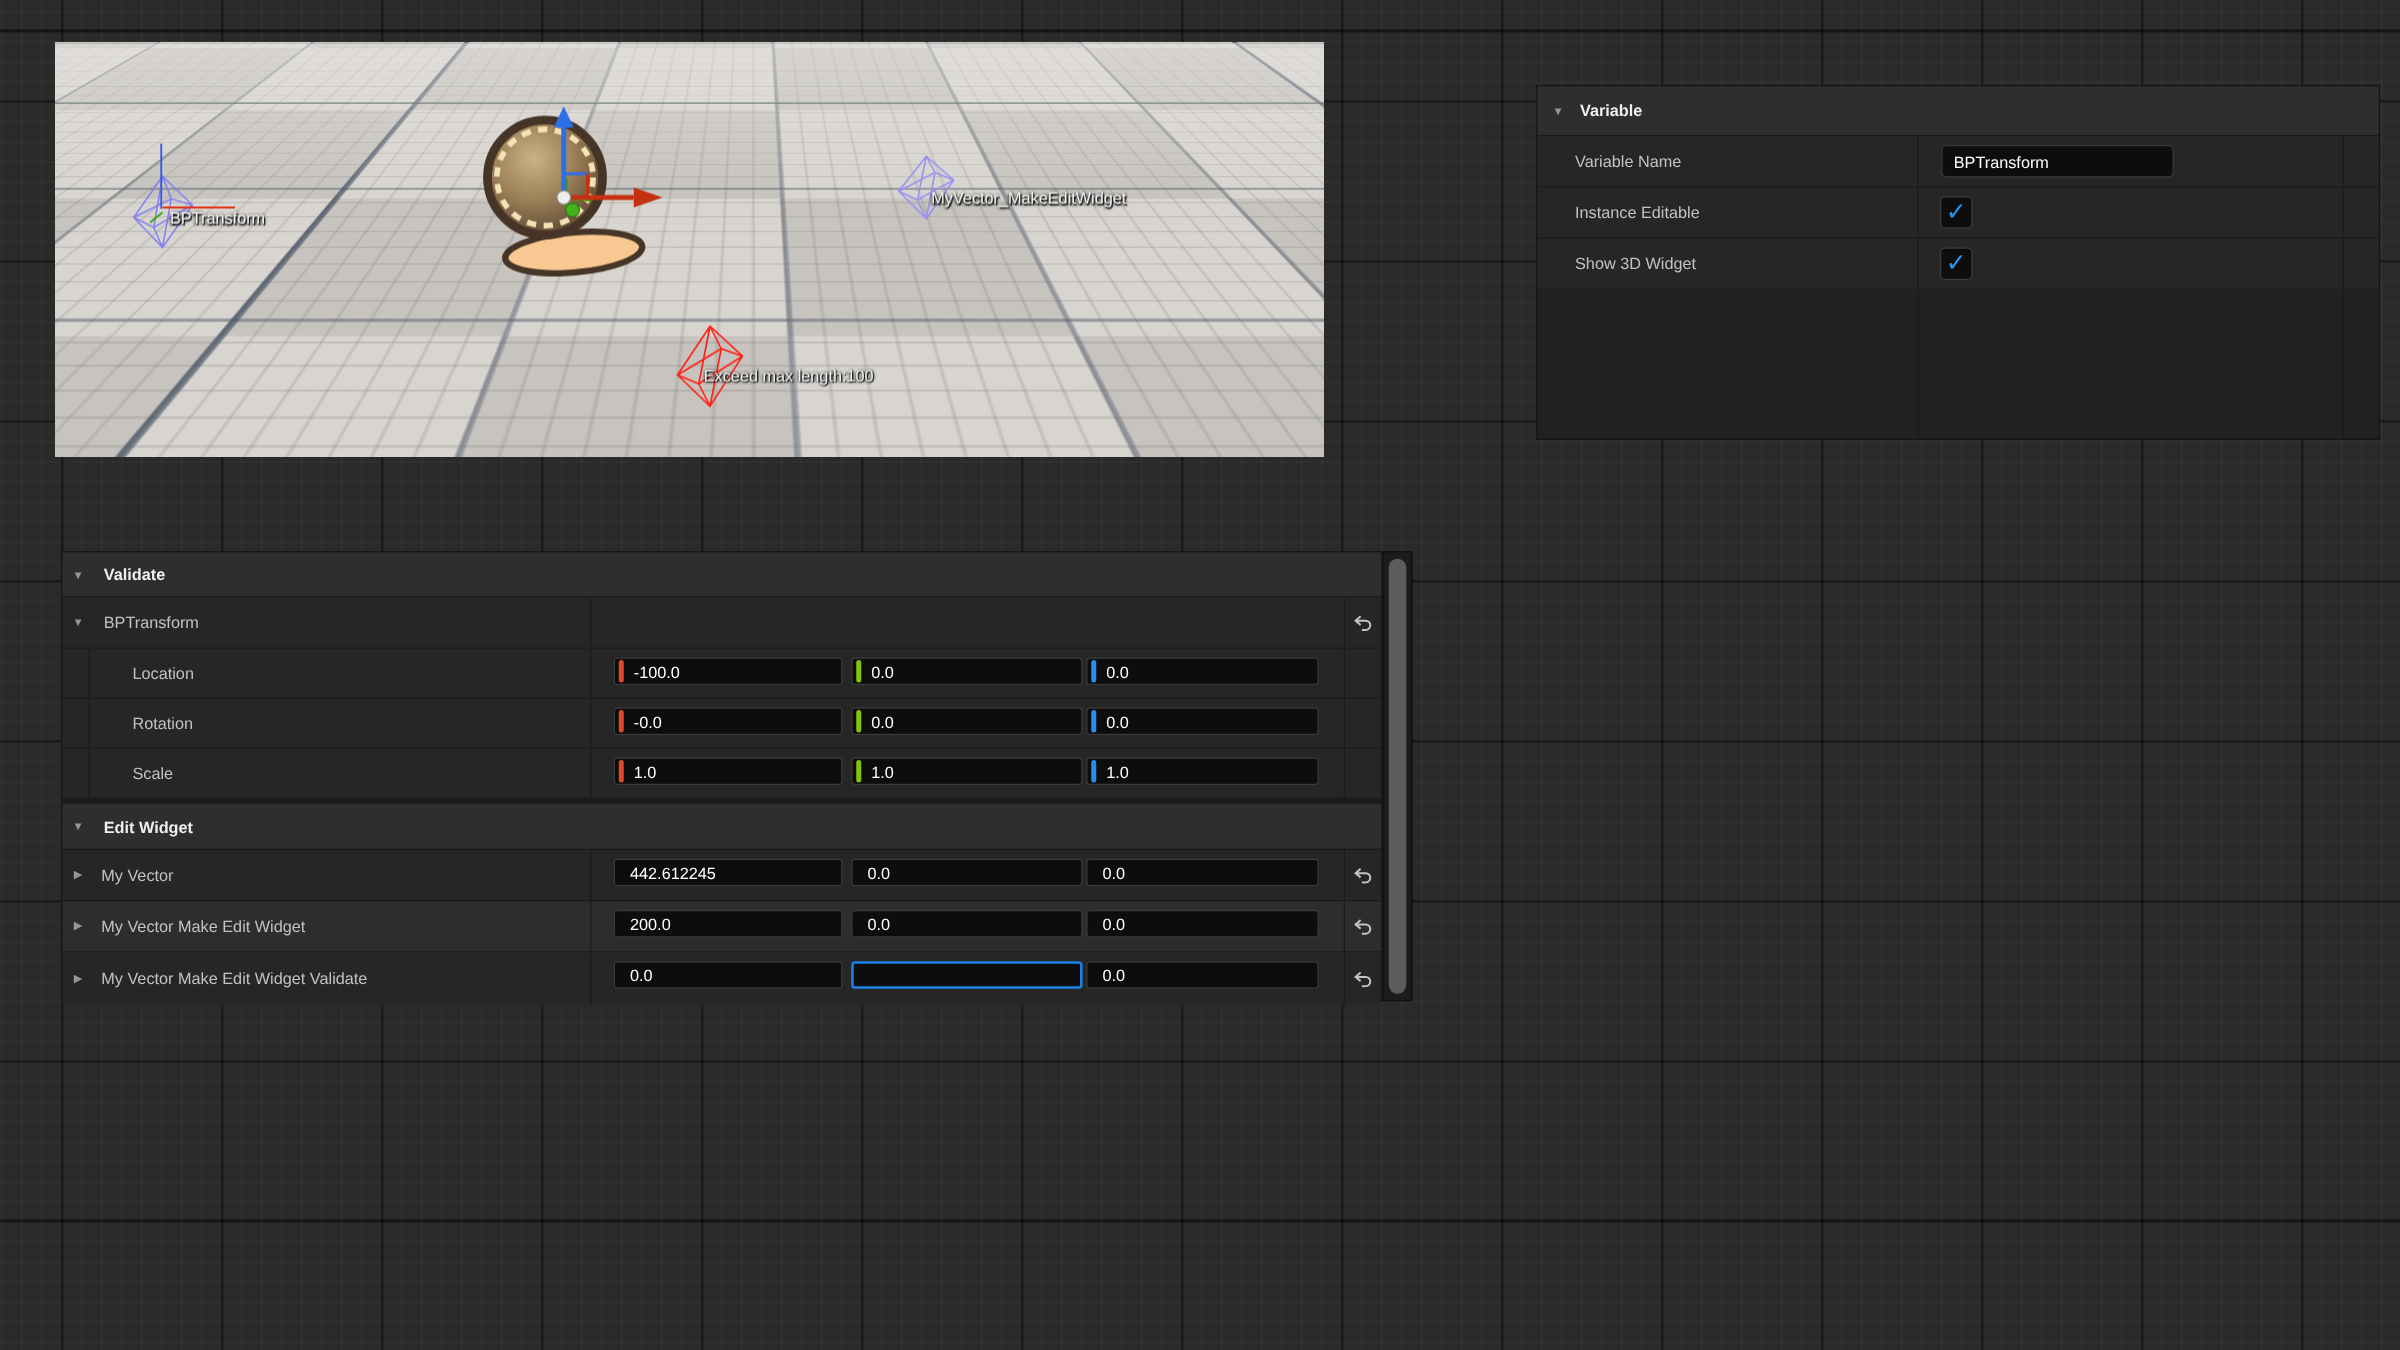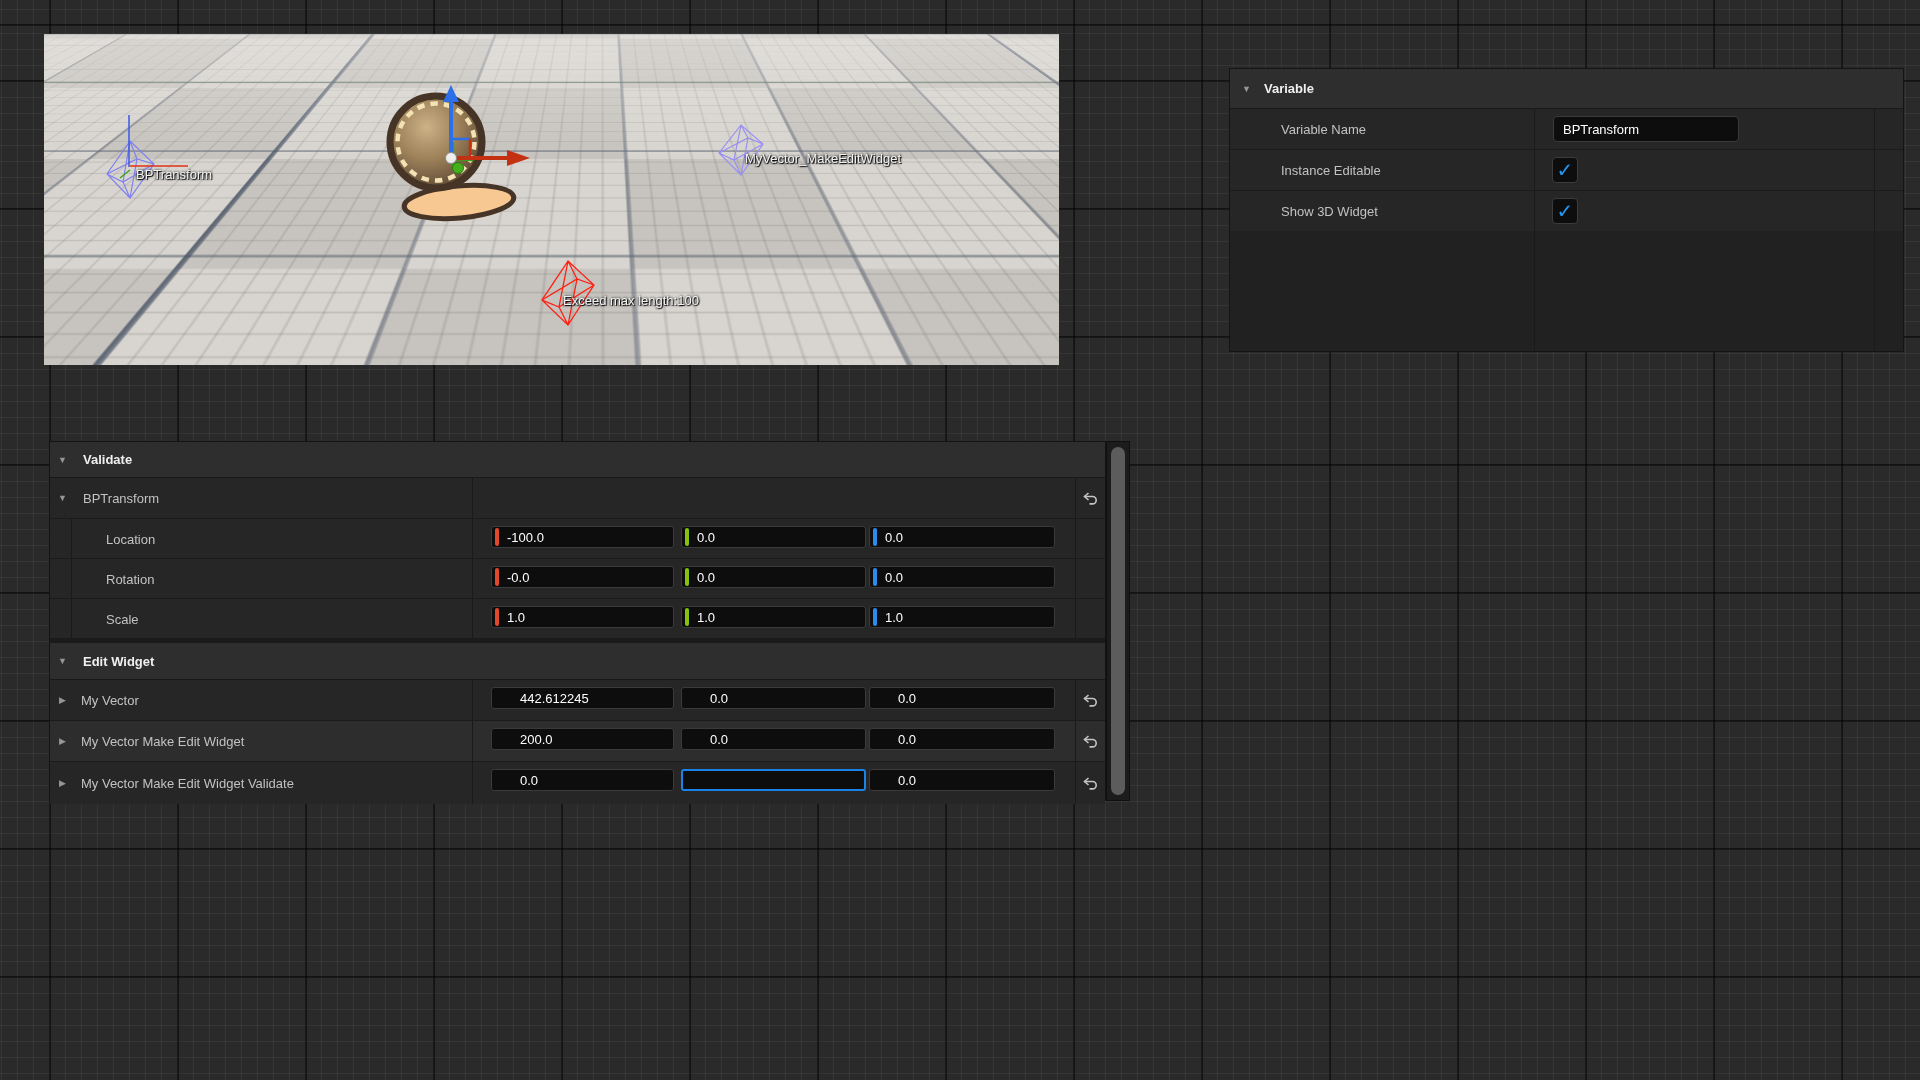--- a/index.html
+++ b/index.html
@@ -57,21 +57,21 @@
   .tri{position:absolute;font-size:9px;color:#969696;top:50%;transform:translateY(-50%);}
   .row{position:relative;background:#262626;border-bottom:1px solid #1b1b1b;box-sizing:border-box;}
   .row.alt{background:#2b2b2b;}
   .rlabel{position:absolute;top:50%;transform:translateY(-50%);color:#c2c2c2;font-size:13px;white-space:nowrap;}
   .vd{position:absolute;top:0;bottom:0;width:1px;background:#1a1a1a;}
   .numfield{
     position:absolute;top:7px;height:22px;box-sizing:border-box;
     background:#0d0d0d;border:1px solid #3a3a3a;border-radius:3px;
     display:flex;align-items:center;color:#fff;font-size:13px;overflow:hidden;
   }
-  .numfield.nobar{padding-left:28px;}
+  .numfield.nobar{padding-left:12px;}
   .bar{width:4px;height:18px;border-radius:2px;margin:0 8px 0 3px;flex:none;}
   .bar-x{background:#e0492c;}
   .bar-y{background:#84c30d;}
   .bar-z{background:#2c8ceb;}
   .numfield.editing{border:2px solid #1b82e8;padding-left:11px;}
   .numfield.editing .sel{background:#1566c0;padding:0 2px;margin-top:37px;}
   .c1{left:441px;width:183px;}
   .c2{left:631px;width:185px;}
   .c3{left:819px;width:186px;}
   .reset-btn{
@@ -83,21 +83,21 @@
   #details{left:49px;top:441px;width:1057px;height:360px;}
   
   #dscroll{
     position:absolute;left:1106px;top:441px;width:24px;height:360px;
     background:#1c1c1c;border:1px solid #0f0f0f;box-sizing:border-box;
   }
   #dscroll .thumb{position:absolute;left:4px;top:5px;width:14px;height:348px;background:#5c5c5c;border-radius:7px;}
   
   #varpanel{left:1229px;top:68px;width:675px;height:284px;}
   #varpanel .vrow{height:40.8px;}
-  #varpanel .rlabel{left:51px;}
+  #varpanel .rlabel{left:30px;}
   .textbox{
     position:absolute;top:7px;height:26px;box-sizing:border-box;
     background:#0d0d0d;border:1px solid #3a3a3a;border-radius:4px;
     display:flex;align-items:center;color:#fff;font-size:13px;padding-left:9px;
   }
   .combo{
     position:absolute;left:323px;top:5px;width:185px;height:30px;box-sizing:border-box;
     background:#0e0e0e;border:1px solid #3a3a3a;border-radius:5px;
     display:flex;align-items:center;color:#fff;font-size:13px;cursor:pointer;
   }

